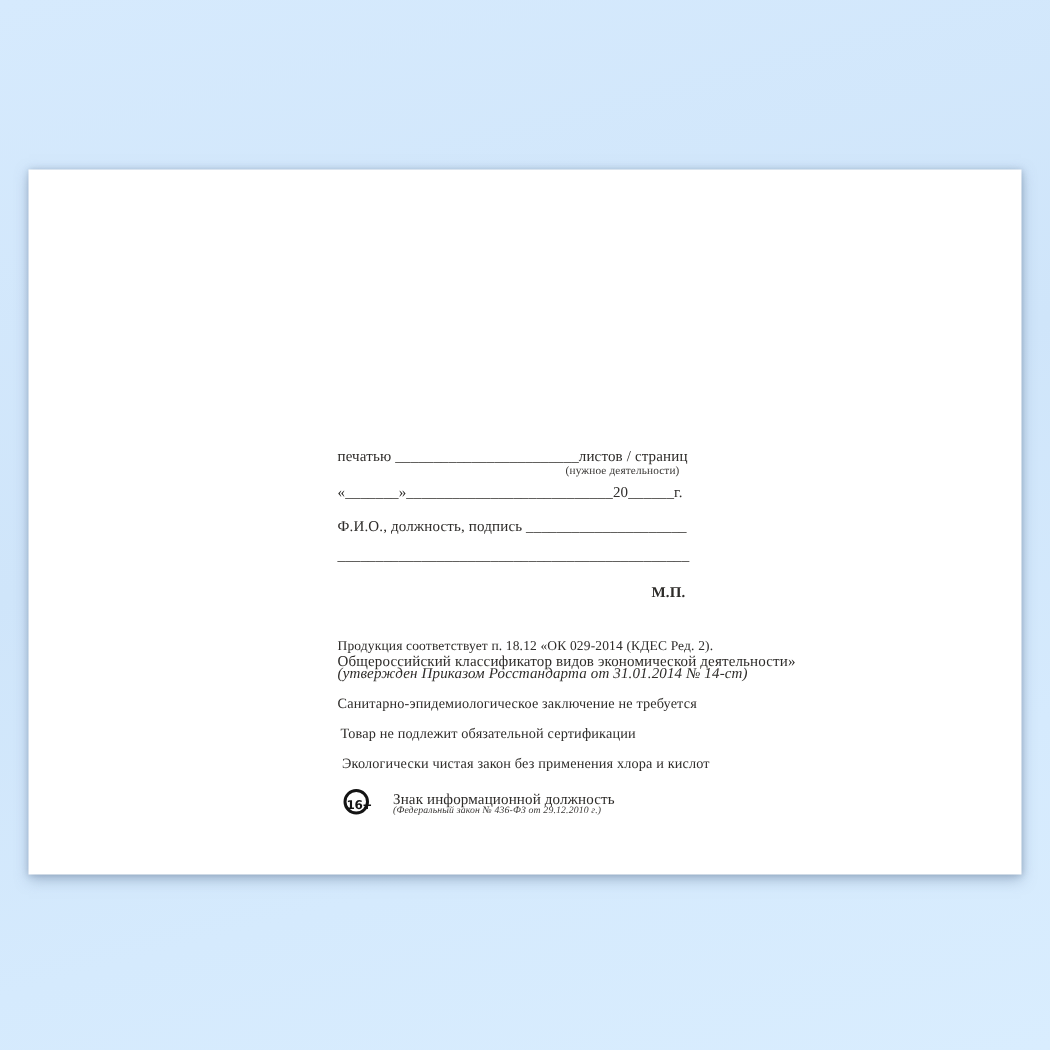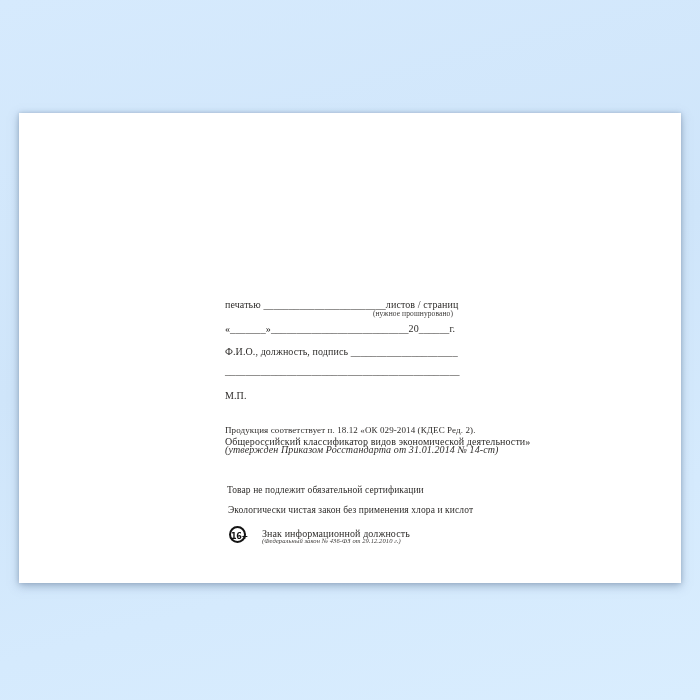--- a/index.html
+++ b/index.html
@@ -32,21 +32,21 @@
     line-height: 12px;
     color: #2e2c2a;
     letter-spacing: 0.1px;
   }
   .l1 { top: 162px; }
   .l2 { top: 186px; }
   .l3 { top: 196px; font-size: 7.5px; line-height: 9px; text-align: right; padding-right: 6px; color: #3a3836; }
   .l4 { top: 210px; }
   .l5 { top: 233px; }
   .l6 { top: 252px; }
-  .l7 { top: 277px; text-align: left; padding-right: 2px; }
+  .l7 { top: 277px; text-align: right; padding-right: 2px; font-weight: bold; }
   .p1 { top: 312px; font-size: 9px;   line-height: 10.5px; text-align: right; }
   .p2 { top: 324px; font-size: 10px; line-height: 10px; }
   .p3 { top: 332px; font-size: 10px; line-height: 10px; font-style: italic; }
   .l8  { top: 351px; font-size: 9.5px; }
   .l9  { top: 371px; left: 208px; font-size: 9.5px; }
   .l10 { top: 391px; left: 209px; font-size: 9.5px; }
   .badge {
     position: absolute;
     left: 210px;
     top: 413px;
@@ -65,30 +65,31 @@
   .badge-title { top: 415px; left: 243px; }
   .badge-law   { top: 424px; left: 243px; font-size: 6.5px; line-height: 8px; font-style: italic; color: #3a3836; }
 </style>
 </head>
 <body>
 
 <div class="scene">
   <div class="page">
 
     <div class="line l2">печатью ________________________листов / страниц</div>
-    <div class="line l3">(нужное прошнуровано)</div>
+    <div class="line l3">(нужное деятельности)</div>
     <div class="line l4">«_______»___________________________20______г.</div>
     <div class="line l5">Ф.И.О., должность, подпись _____________________</div>
     <div class="line l6">______________________________________________</div>
     <div class="line l7">М.П.</div>
 
     <div class="line p1">Продукция соответствует п. 18.12 «ОК 029-2014 (КДЕС Ред. 2).</div>
     <div class="line p2">Общероссийский классификатор видов экономической деятельности»</div>
     <div class="line p3">(утвержден Приказом Росстандарта от 31.01.2014 № 14-ст)</div>
 
+    <div class="line l8">Санитарно-эпидемиологическое заключение не требуется</div>
     <div class="line l9">Товар не подлежит обязательной сертификации</div>
     <div class="line l10">Экологически чистая закон без применения хлора и кислот</div>
 
     <div class="badge">
       <span>16+</span>
     </div>
     <div class="line badge-title">Знак информационной должность</div>
     <div class="line badge-law">(Федеральный закон № 436-ФЗ от 29.12.2010 г.)</div>
 
   </div>

